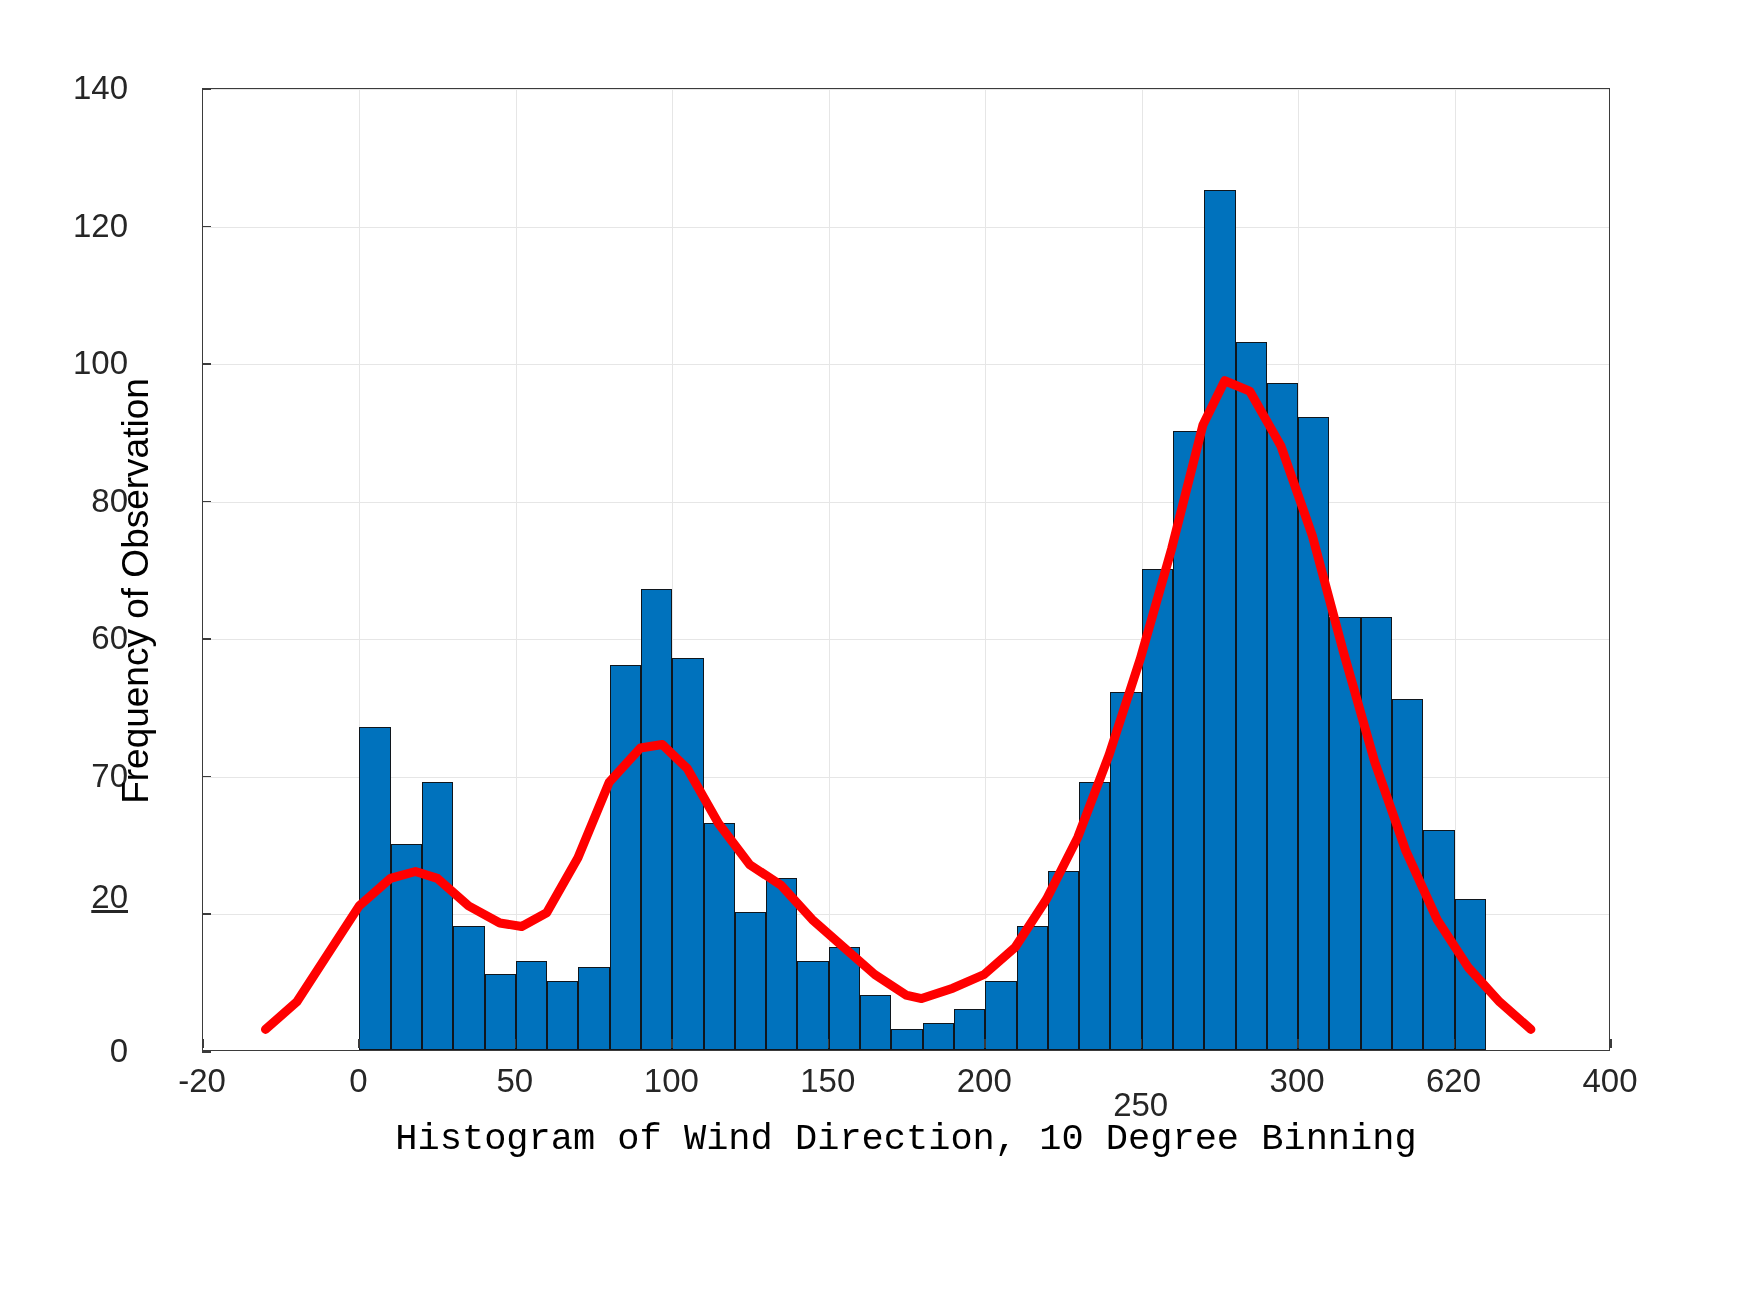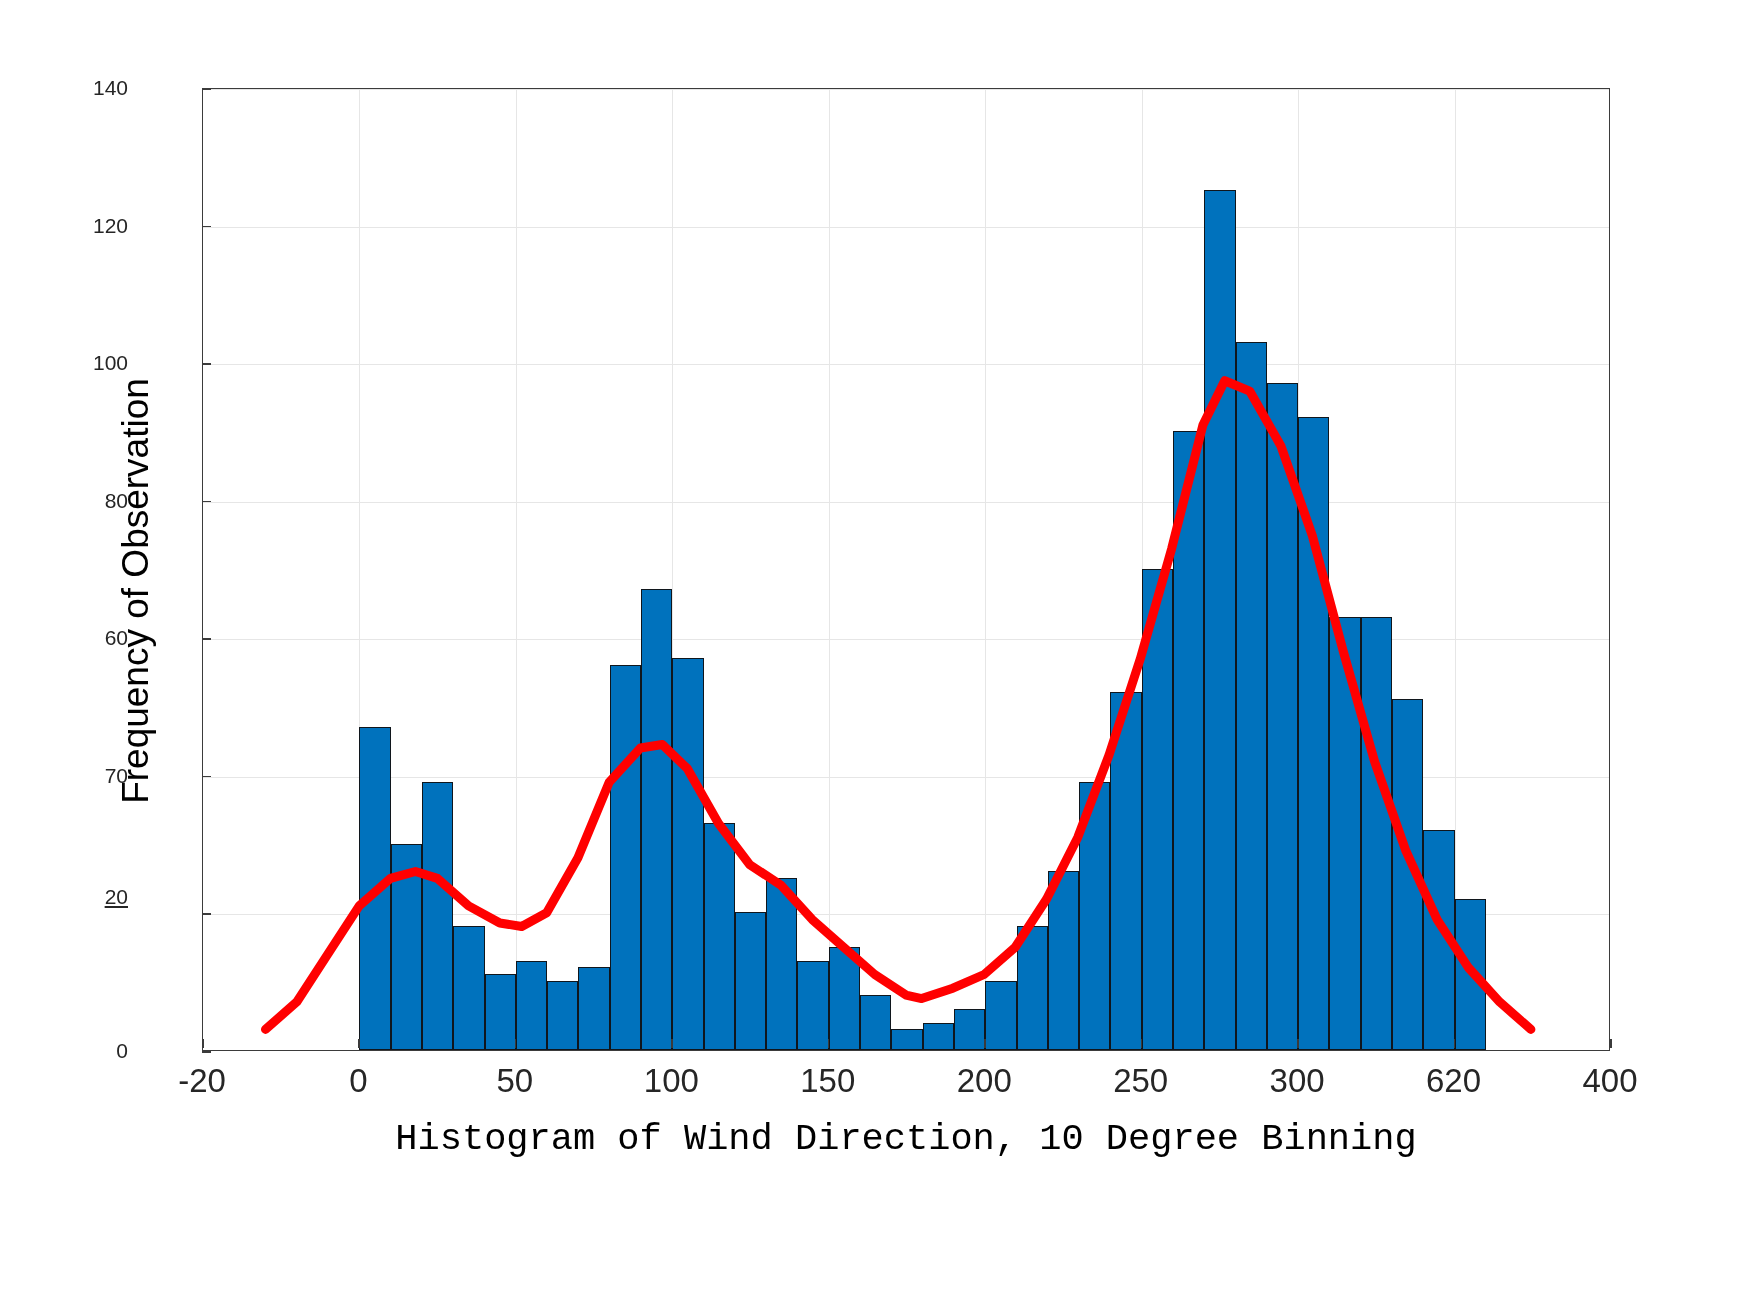--- a/index.html
+++ b/index.html
@@ -80,21 +80,21 @@
     height: 100%;
     pointer-events: none;
   }
 
   
   .ytick-label {
     position: absolute;
     right: 1622px;
     text-align: right;
     width: 120px;
-    font-size: 21px;
+    font-size: 33px;
     color: #262626;
     font-family: "Liberation Sans", sans-serif;
     transform: translateY(-50%);
   }
   .xtick-label {
     position: absolute;
     top: 1062px;
     text-align: center;
     width: 140px;
     font-size: 33px;
@@ -234,21 +234,21 @@
       <div class="xtick-label" style="left: 358.444px;">0</div>
       <div class="tickmark-x" style="left: 358.444px;"></div>
       <div class="xtick-label" style="left: 514.889px;">50</div>
       <div class="tickmark-x" style="left: 514.889px;"></div>
       <div class="xtick-label" style="left: 671.333px;">100</div>
       <div class="tickmark-x" style="left: 671.333px;"></div>
       <div class="xtick-label" style="left: 827.778px;">150</div>
       <div class="tickmark-x" style="left: 827.778px;"></div>
       <div class="xtick-label" style="left: 984.222px;">200</div>
       <div class="tickmark-x" style="left: 984.222px;"></div>
-      <div class="xtick-label" style="left: 1140.67px;">250</div>
+      <div class="xtick-label" style="left: 1140.67px; margin-top: 24px;">250</div>
       <div class="tickmark-x" style="left: 1140.67px;"></div>
       <div class="xtick-label" style="left: 1297.11px;">300</div>
       <div class="tickmark-x" style="left: 1297.11px;"></div>
       <div class="xtick-label" style="left: 1453.56px;">620</div>
       <div class="tickmark-x" style="left: 1453.56px;"></div>
       <div class="xtick-label" style="left: 1610px;">400</div>
       <div class="tickmark-x" style="left: 1610px;"></div>
     </div>
 
   <div id="xlabel">Histogram of Wind Direction, 10 Degree Binning</div>

